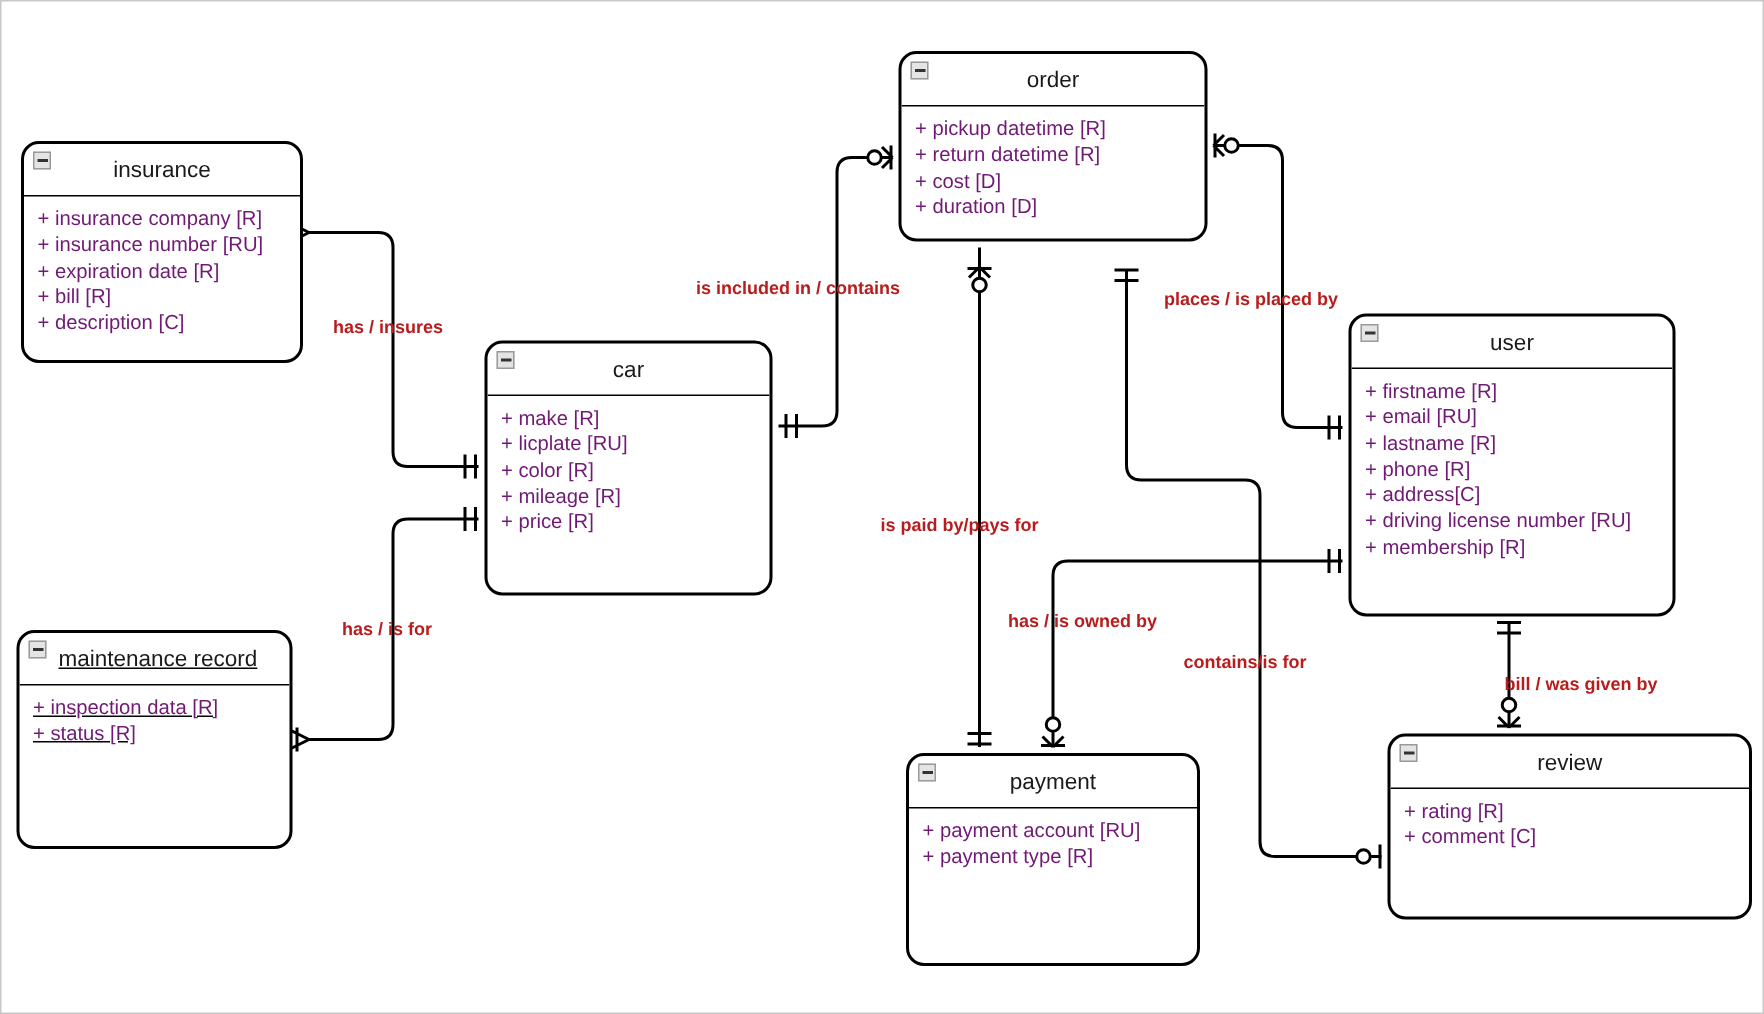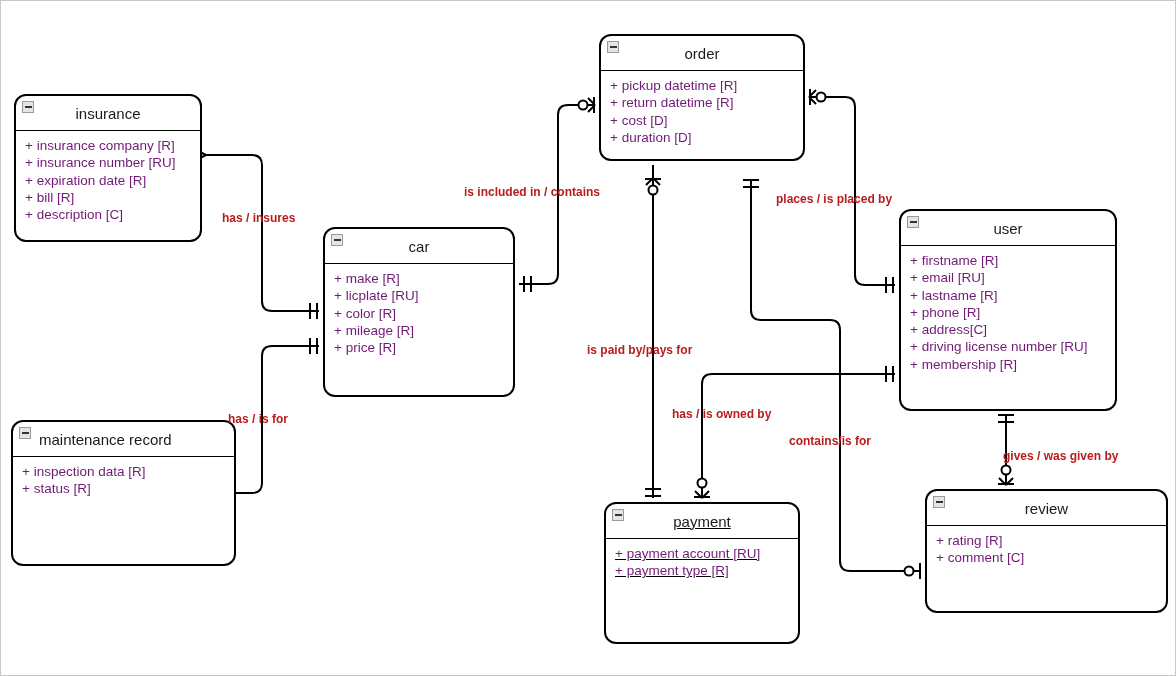--- a/index.html
+++ b/index.html
@@ -176,21 +176,21 @@
   </div>
   <div class="entity-body">
     <div class="attr">+ insurance company [R]</div>
     <div class="attr">+ insurance number [RU]</div>
     <div class="attr">+ expiration date [R]</div>
     <div class="attr">+ bill [R]</div>
     <div class="attr">+ description [C]</div>
   </div>
 </div>
 
-<div class="entity" style="left:11px; top:420px; width:225px; height:146px;">
+<div class="entity" style="left:11px; top:420px; width:184px; height:146px;text-decoration:underline;">
   <div class="entity-header title-left">
     <span class="collapse-icon"></span>
     <span class="entity-title">maintenance record</span>
   </div>
   <div class="entity-body">
     <div class="attr">+ inspection data [R]</div>
     <div class="attr">+ status [R]</div>
   </div>
 </div>
 
@@ -230,21 +230,21 @@
     <div class="attr">+ firstname [R]</div>
     <div class="attr">+ email [RU]</div>
     <div class="attr">+ lastname [R]</div>
     <div class="attr">+ phone [R]</div>
     <div class="attr">+ address[C]</div>
     <div class="attr">+ driving license number [RU]</div>
     <div class="attr">+ membership [R]</div>
   </div>
 </div>
 
-<div class="entity" style="left:604px; top:502px; width:196px; height:142px;text-decoration:underline;">
+<div class="entity" style="left:604px; top:502px; width:196px; height:142px;">
   <div class="entity-header">
     <span class="collapse-icon"></span>
     <span class="entity-title">payment</span>
   </div>
   <div class="entity-body">
     <div class="attr">+ payment account [RU]</div>
     <div class="attr">+ payment type [R]</div>
   </div>
 </div>
 
@@ -259,13 +259,13 @@
   </div>
 </div>
 
 <div class="rel-label" style="left:222px; top:211px;">has / insures</div>
 <div class="rel-label" style="left:228px; top:412px;">has / is for</div>
 <div class="rel-label" style="left:464px; top:185px;">is included in / contains</div>
 <div class="rel-label" style="left:776px; top:192px;">places / is placed by</div>
 <div class="rel-label" style="left:587px; top:299px;margin-top:44px;">is paid by/pays for</div>
 <div class="rel-label" style="left:672px; top:407px;">has / is owned by</div>
 <div class="rel-label" style="left:789px; top:434px;">contains/is for</div>
-<div class="rel-label" style="left:1003px; top:449px;">gives / was given by</div>
+<div class="rel-label" style="left:1003px; top:449px;">bill / was given by</div>
 
 </body></html>

